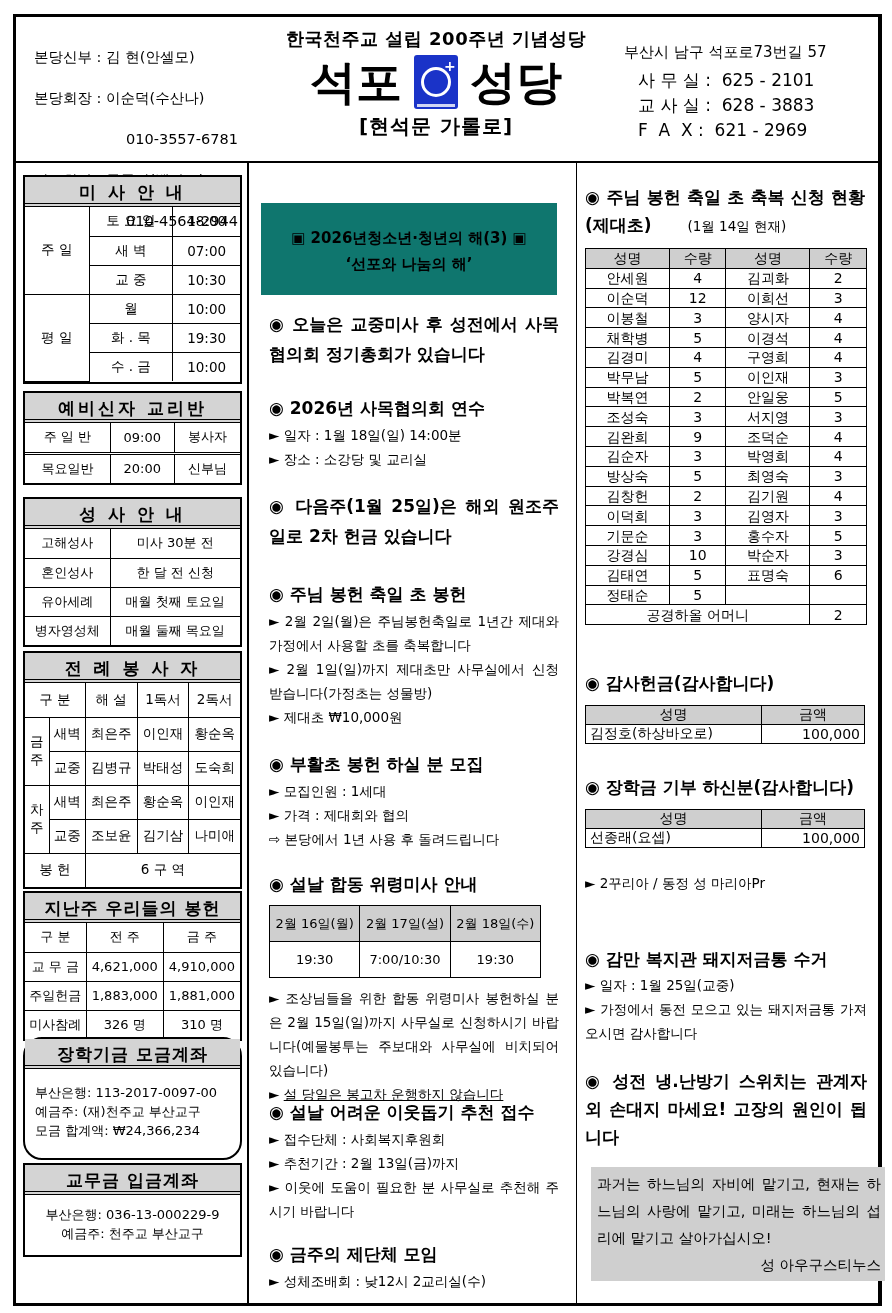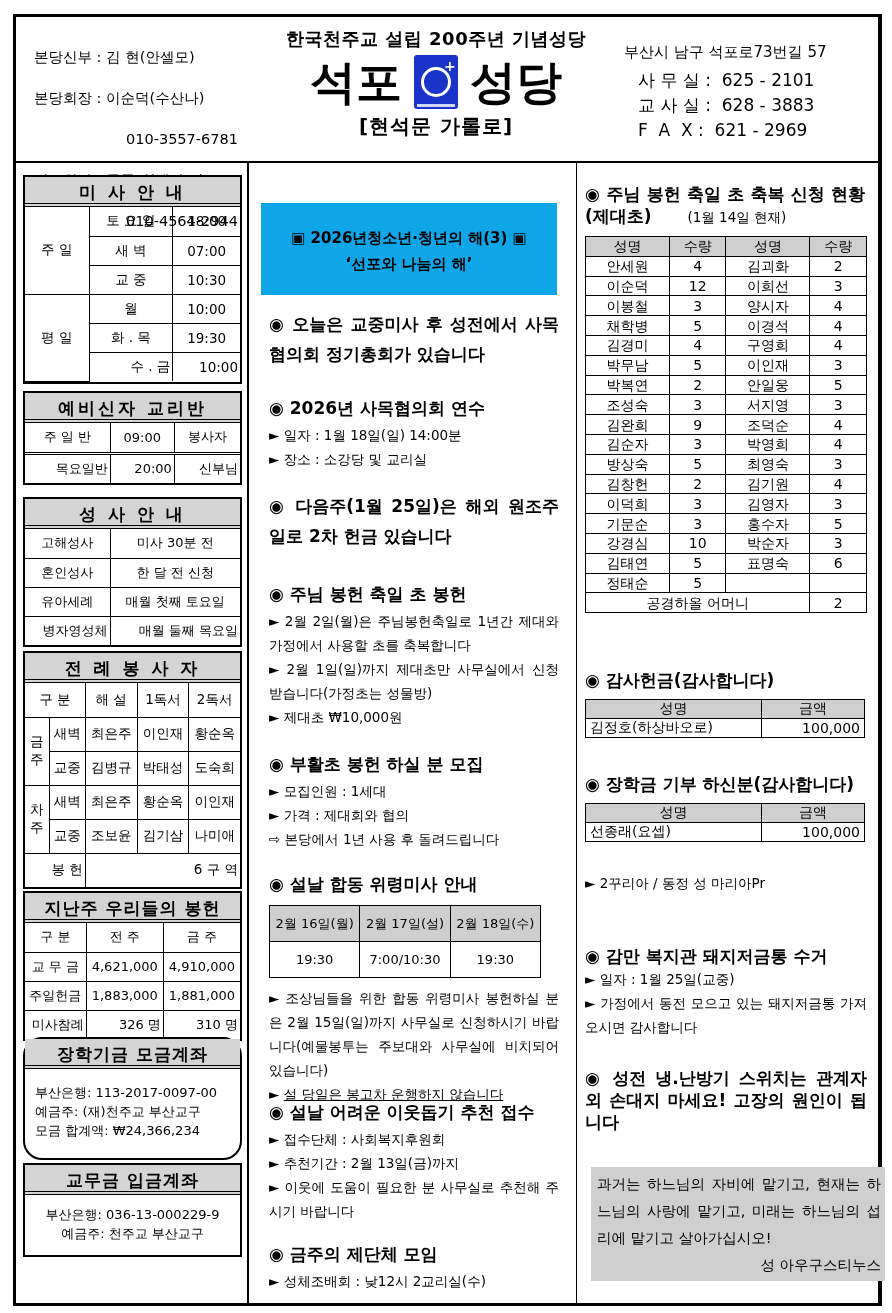--- a/index.html
+++ b/index.html
@@ -25,34 +25,34 @@
   .col-mid { position: absolute; left: 233px; top: 146px; width: 328px; height: 1143px; border-right: 1px solid #000; }
   .col-right { position: absolute; left: 561px; top: 146px; width: 302px; height: 1143px; }
 
   .box { position: absolute; left: 7px; width: 219px; border: 2px solid #000; }
   .box .title { background: #d4d4d4; text-align: center; font-weight: bold; font-size: 17px; height: 30px; line-height: 30px; border-bottom: 4px double #000; letter-spacing: 3px; }
   table.grid { width: 100%; border-collapse: collapse; font-size: 13px; }
   table.grid td { border: 1px solid #000; text-align: center; padding: 0 2px; }
   table.grid tr:first-child td { border-top: none; }
   table.grid td:first-child { border-left: none; }
   table.grid td:last-child { border-right: none; }
-  table.grid tr:last-child td { border-bottom: none; text-align: right; }
+  table.grid tr:last-child td { border-bottom: none; }
   .acct { padding: 14px 10px; font-size: 13px; line-height: 19px; }
 
-  .banner { position: absolute; left: 12px; top: 40px; width: 296px; height: 92px; background: #0ea5e9; text-align: center; font-weight: bold; font-size: 15px; padding-top: 22px; line-height: 26px; }
+  .banner { position: absolute; left: 12px; top: 40px; width: 296px; height: 92px; background: #0f766e; text-align: center; font-weight: bold; font-size: 15px; padding-top: 22px; line-height: 26px; }
   .sec { position: absolute; left: 20px; width: 290px; }
   .sec h3 { font-size: 17px; font-weight: bold; line-height: 30px; text-align: justify; }
   .sec p { font-size: 13.5px; line-height: 24px; text-align: justify; }
   .sec .u { text-decoration: underline; }
   table.mini { border-collapse: collapse; font-size: 13px; width: 272px; margin: 6px 0 8px 0; }
   table.mini td { border: 1px solid #000; text-align: center; height: 36px; }
   table.mini tr.hd td { background: #cfcfcf; }
 
   .rsec { position: absolute; left: 22px; width: 280px; }
-  .rsec h3 { font-size: 17px; font-weight: bold; line-height: 22px; }
+  .rsec h3 { font-size: 17px; font-weight: bold; line-height: 28px; }
   .rsec p { font-size: 13.5px; line-height: 24px; }
   table.cand { border-collapse: collapse; font-size: 14px; width: 282px; margin-top: 8px; }
   table.cand td { border: 1px solid #000; text-align: center; height: 19.8px; line-height: 18px; }
   table.cand tr.hd td { background: #cfcfcf; }
   table.thx { border-collapse: collapse; font-size: 14px; width: 280px; margin-top: 8px; }
   table.thx td { border: 1px solid #000; height: 19px; padding: 0 4px; }
   table.thx tr.hd td { background: #cfcfcf; text-align: center; }
   .quote { position: absolute; left: 14px; top: 1004px; width: 294px; background: #cfcfcf; font-size: 14.5px; line-height: 27px; padding: 4px 4px 2px 6px; text-align: justify; }
   .quote .sig { text-align: right; }
 </style>

